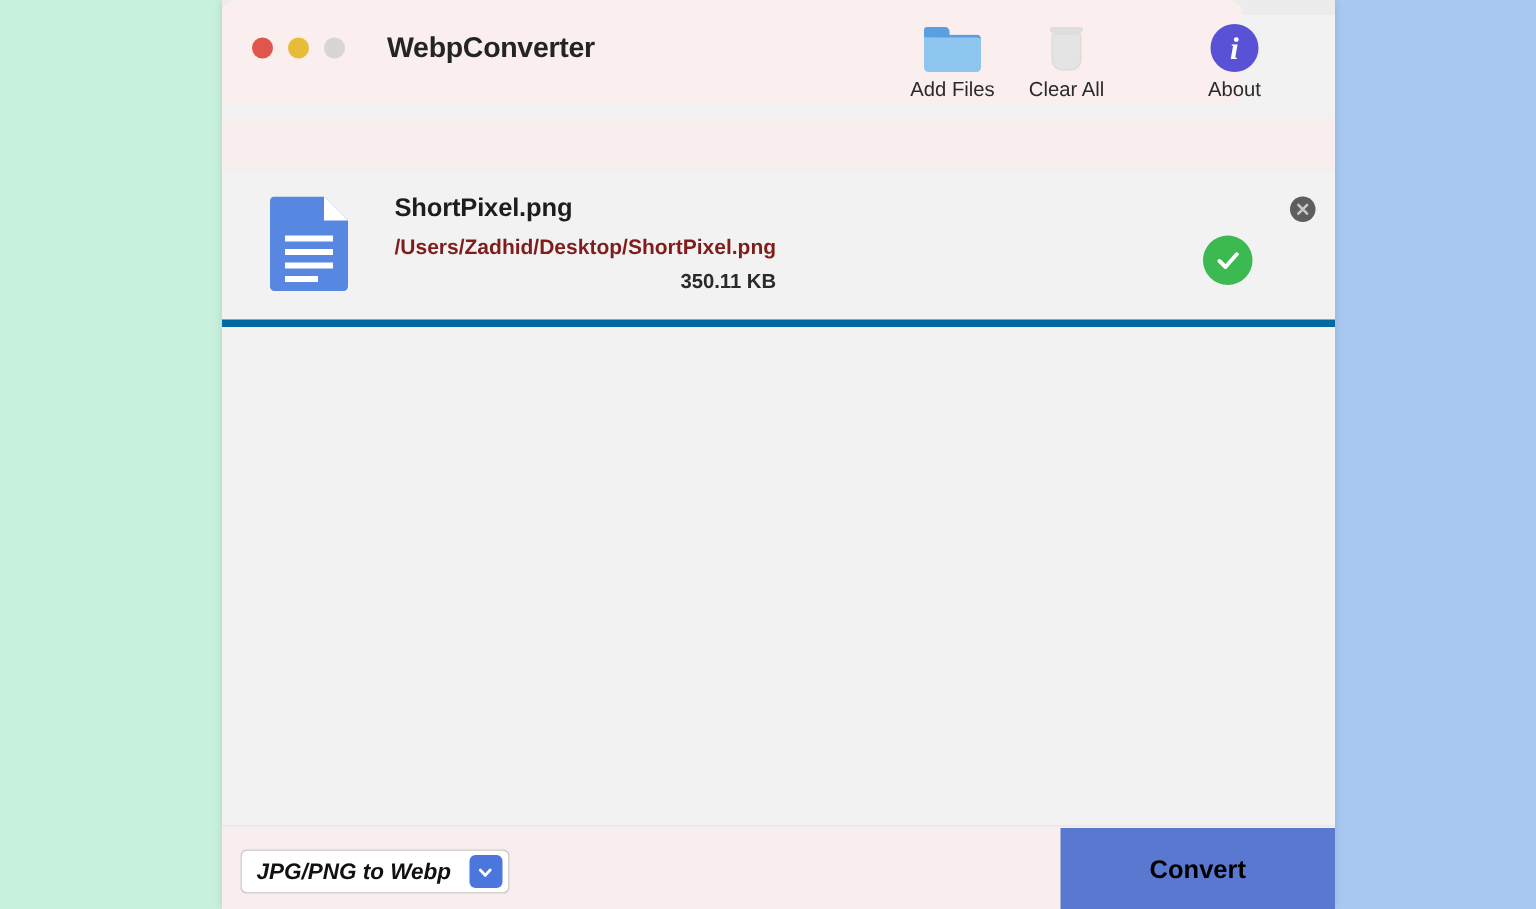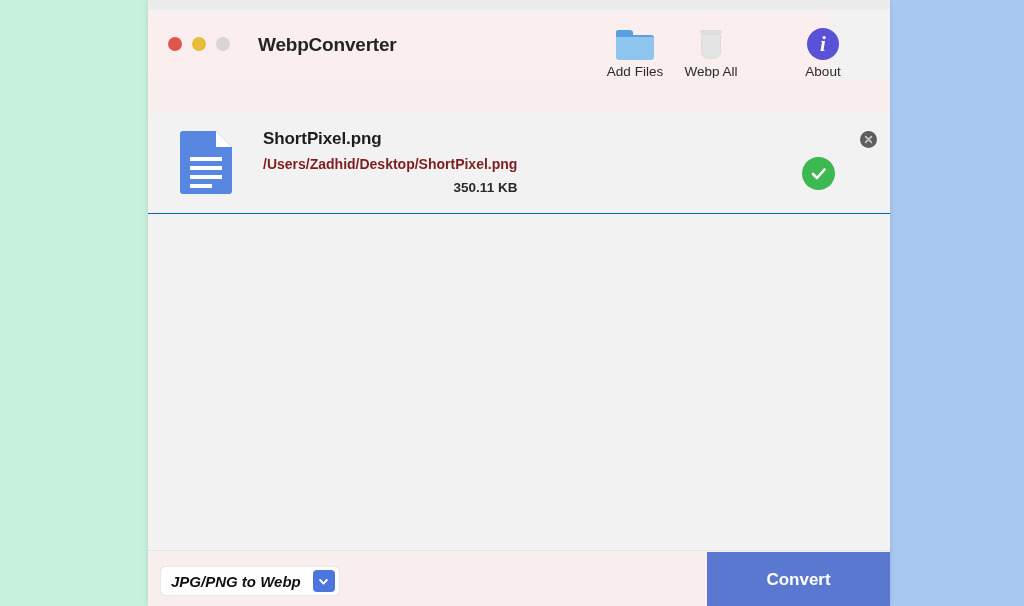--- a/index.html
+++ b/index.html
@@ -47,21 +47,21 @@
   .window-topedge {
     position: absolute;
     left: 0; top: 0;
     width: 742px; height: 10px;
     background: #ececec;
   }
 
   
   .titlebar {
     position: absolute;
-    left: 0; top: 12px;
+    left: 0; top: 0;
     width: 680px;
     height: 68px;
     background: #fbeeee;
     border-top-left-radius: 9px;
     border-top-right-radius: 9px;
   }
 
   .traffic {
     position: absolute;
     left: 20px;
@@ -188,21 +188,21 @@
     left: 0; top: 113px;
     width: 742px;
     height: 437px;
     background: #f2f2f2;
     overflow-y: auto;
   }
 
   .filerow {
     position: relative;
     height: 100px;
-    border-bottom: 1px solid #0369a1;
+    border-bottom: 5px solid #0369a1;
   }
 
   .doc-icon {
     position: absolute;
     left: 32px; top: 18px;
     width: 52px; height: 63px;
   }
 
   .file-meta {
     position: absolute;
@@ -288,21 +288,21 @@
     align-items: center;
     justify-content: center;
   }
 
   .convert-btn {
     position: absolute;
     left: 559px; top: 1px;
     width: 183px;
     height: 55px;
     background: #5b78d0;
-    color: #ffffff;
+    color: #000000;
     font-size: 17px;
     font-weight: bold;
     display: flex;
     align-items: center;
     justify-content: center;
     cursor: default;
   }
 </style>
 </head>
 <body>
@@ -336,21 +336,21 @@
         <div class="caption">Add Files</div>
       </div>
 
       <div class="toolbtn" id="btn-clear">
         <div class="glyph">
           <div class="trash">
             <div class="lid"></div>
             <div class="can"></div>
           </div>
         </div>
-        <div class="caption">Webp All</div>
+        <div class="caption">Clear All</div>
       </div>
 
       <div class="toolbtn" id="btn-about">
         <div class="glyph">
           <div class="infocircle">i</div>
         </div>
         <div class="caption">About</div>
       </div>
 
     </div>

